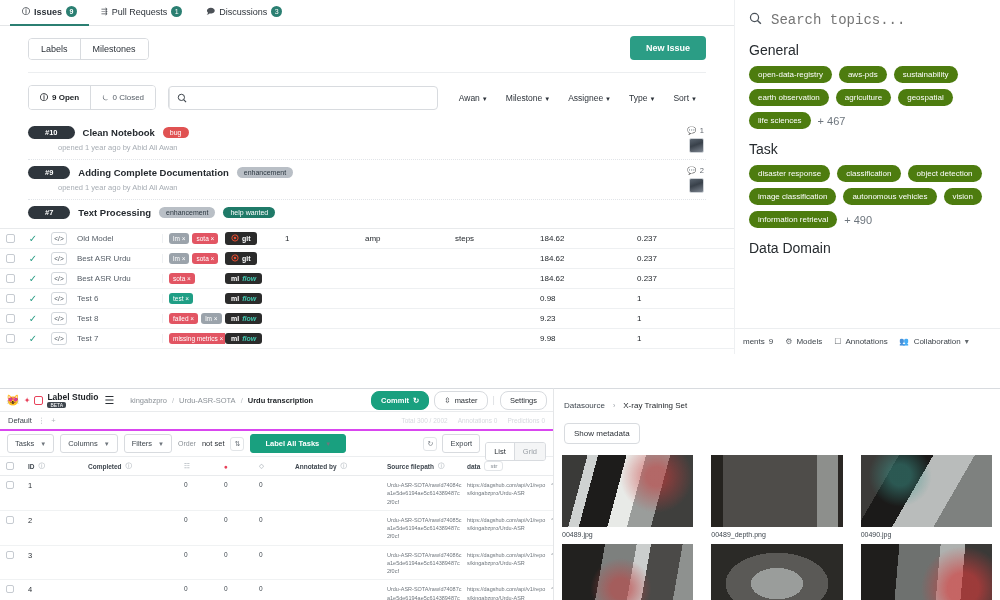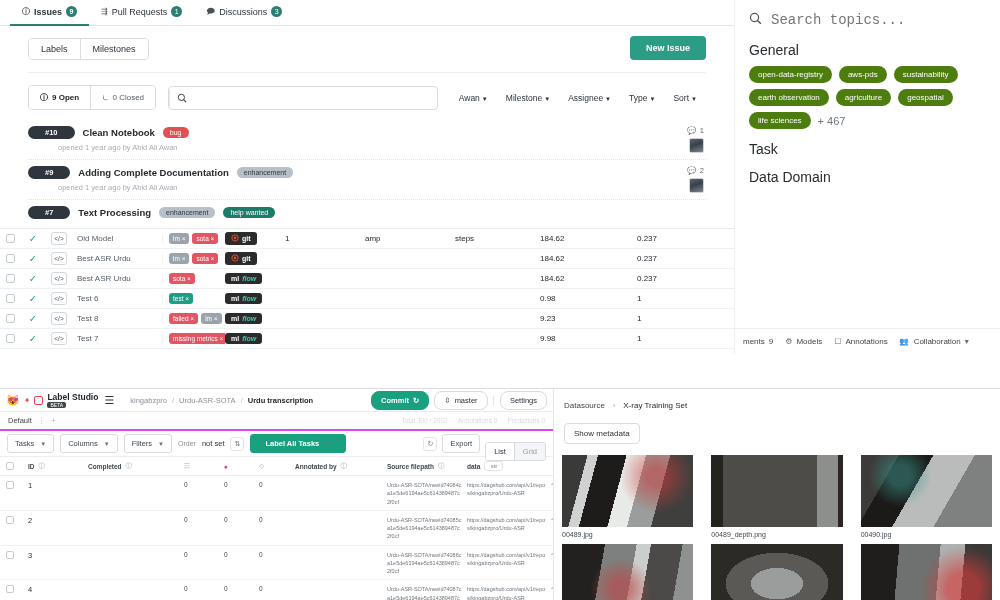--- a/index.html
+++ b/index.html
@@ -562,20 +562,30 @@
       <span class="chip">aws-pds</span>
       <span class="chip">sustainability</span>
       <span class="chip">earth observation</span>
       <span class="chip">agriculture</span>
       <span class="chip">geospatial</span>
       <span class="chip">life sciences</span>
       <span class="more">+ 467</span>
     </div>
 
     <div class="topic-h" style="margin-top:12px;">Task</div>
+    <div class="chips">
+      <span class="chip">disaster response</span>
+      <span class="chip">classification</span>
+      <span class="chip">object detection</span>
+      <span class="chip">image classification</span>
+      <span class="chip">autonomous vehicles</span>
+      <span class="chip">vision</span>
+      <span class="chip">information retrieval</span>
+      <span class="more">+ 490</span>
+    </div>
 
     <div class="topic-h" style="margin-top:12px;">Data Domain</div>
 
     <div class="topics-foot">
       <div class="foot-item">
         <span>ments</span>
         <span>9</span>
       </div>
       <div class="foot-item">
         <span class="fi">⚙</span>

